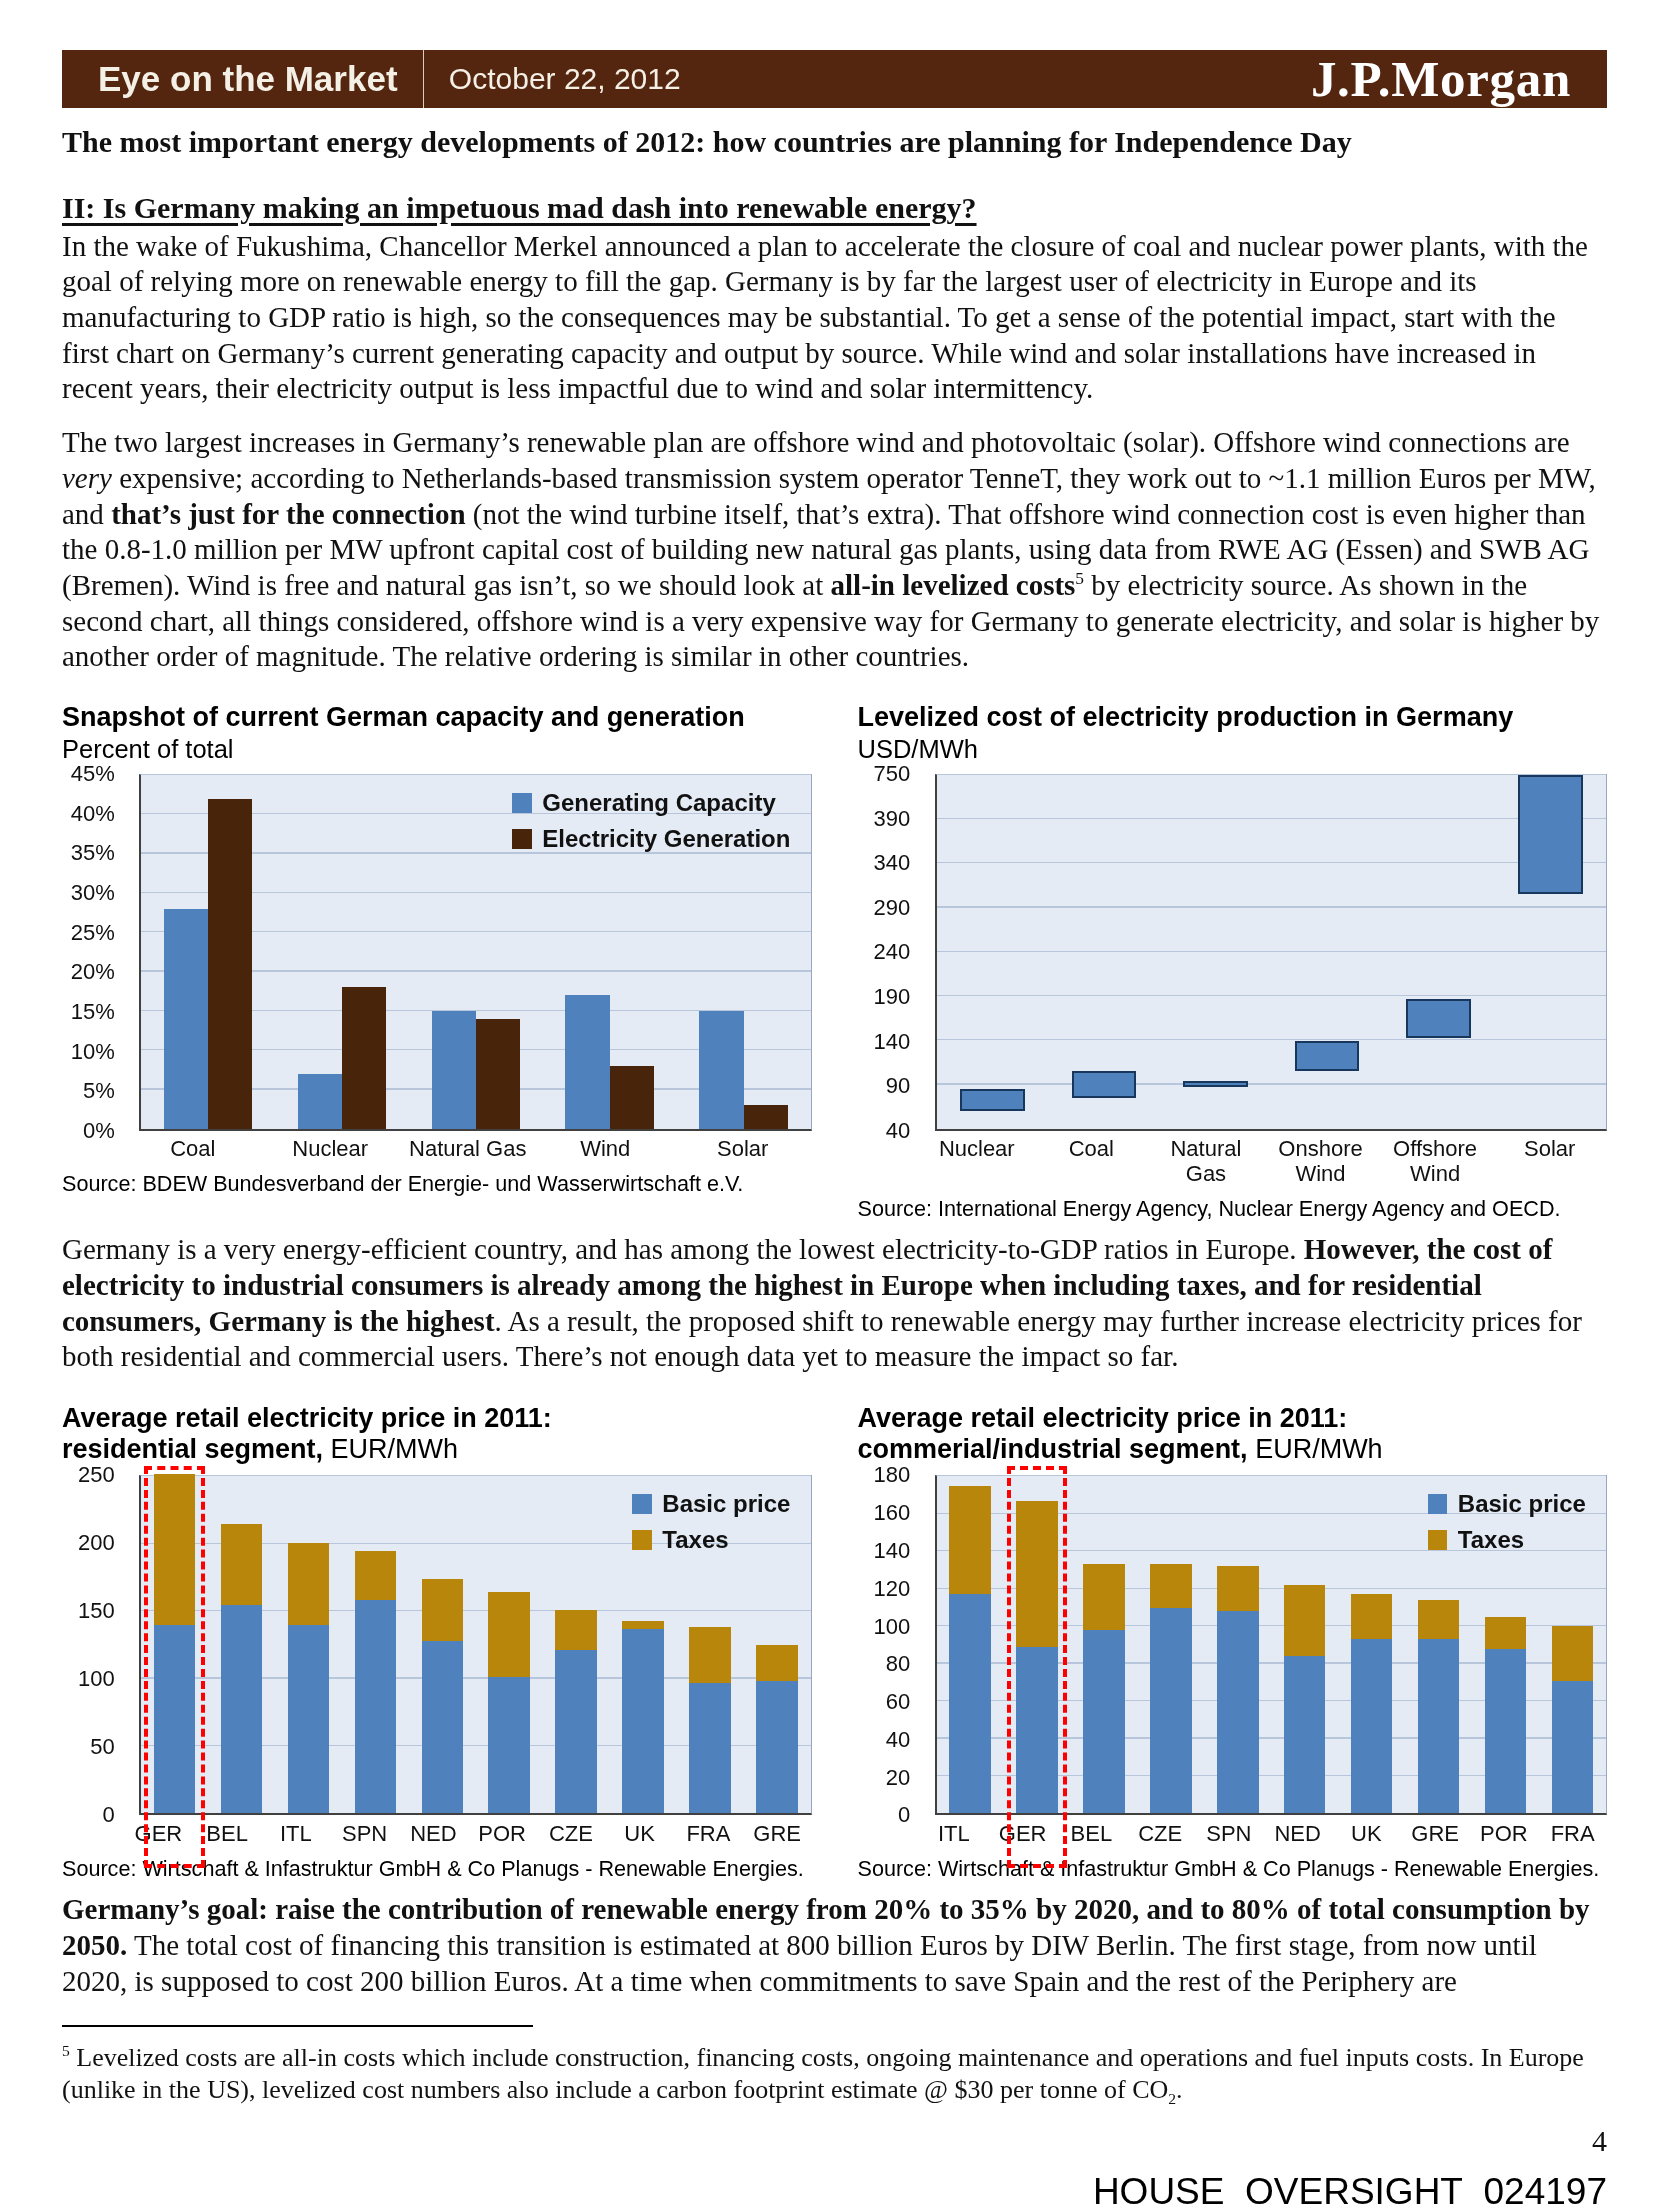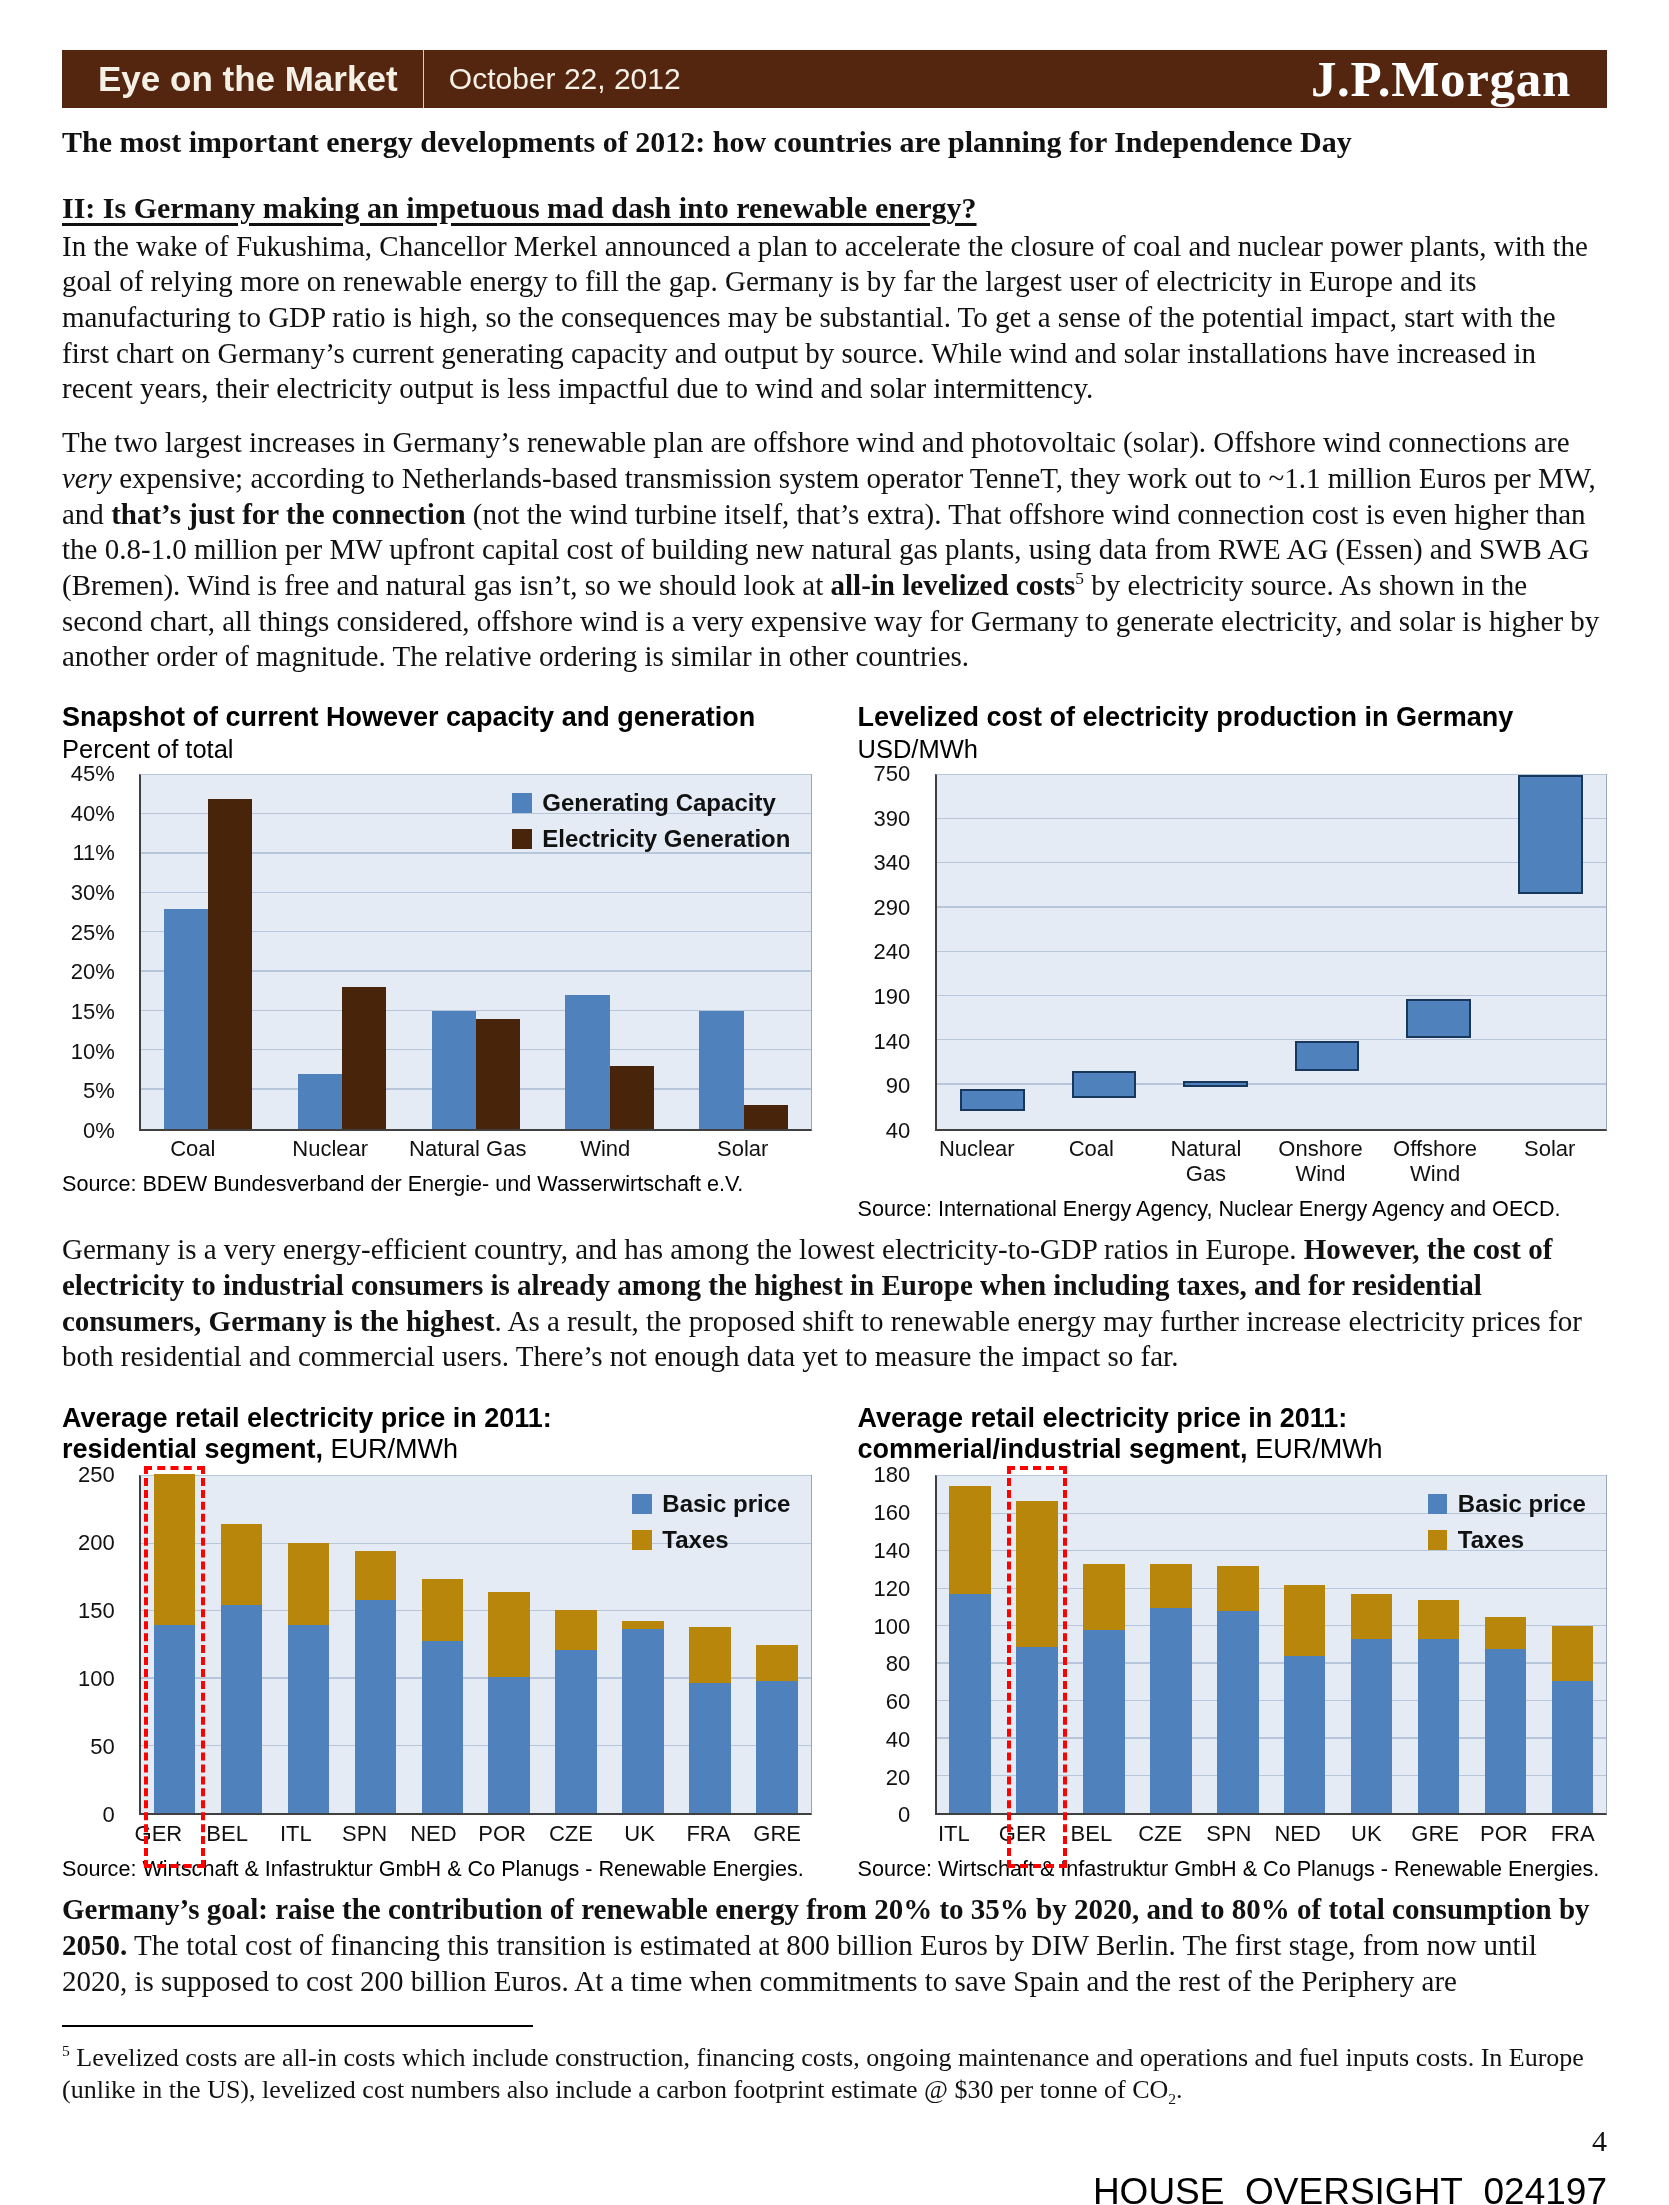--- a/index.html
+++ b/index.html
@@ -144,33 +144,33 @@
   <h2 class="section-heading">II:  Is Germany making an impetuous mad dash into renewable energy?</h2>
 
   <p class="body">In the wake of Fukushima, Chancellor Merkel announced a plan to accelerate the closure of coal and nuclear power plants, with the goal of relying more on renewable energy to fill the gap.  Germany is by far the largest user of electricity in Europe and its manufacturing to GDP ratio is high, so the consequences may be substantial.  To get a sense of the potential impact, start with the first chart on Germany’s current generating capacity and output by source.  While wind and solar installations have increased in recent years, their electricity output is less impactful due to wind and solar intermittency.</p>
 
   <p class="body"><span>The two largest increases in Germany’s renewable plan are offshore wind and photovoltaic (solar).  Offshore wind connections are </span><i>very</i><span> expensive; according to Netherlands-based transmission system operator TenneT, they work out to ~1.1 million Euros per MW, and </span><b>that’s just for the connection</b><span> (not the wind turbine itself, that’s extra).  That offshore wind connection cost is even higher than the 0.8-1.0 million per MW upfront capital cost of building new natural gas plants, using data from RWE AG (Essen) and SWB AG (Bremen).  Wind is free and natural gas isn’t, so we should look at </span><b>all-in levelized costs</b><sup>5</sup><span> by electricity source.  As shown in the second chart, all things considered, offshore wind is a very expensive way for Germany to generate electricity, and solar is higher by another order of magnitude.  The relative ordering is similar in other countries.</span></p>
 
   <div class="charts-row row1">
 
     <figure class="chart" style="margin:0">
       <div class="chart-head">
-        <div class="chart-title">Snapshot of current However capacity and generation</div>
+        <div class="chart-title">Snapshot of current German capacity and generation</div>
         <div class="chart-subtitle">Percent of total</div>
       </div>
       <div class="plot-row">
         <div class="y-axis">
             <div class="ytick" style="bottom: 0%;">0%</div>
             <div class="ytick" style="bottom: 11.1111%;">5%</div>
             <div class="ytick" style="bottom: 22.2222%;">10%</div>
             <div class="ytick" style="bottom: 33.3333%;">15%</div>
             <div class="ytick" style="bottom: 44.4444%;">20%</div>
             <div class="ytick" style="bottom: 55.5556%;">25%</div>
             <div class="ytick" style="bottom: 66.6667%;">30%</div>
-            <div class="ytick" style="bottom: 77.7778%;">11%</div>
+            <div class="ytick" style="bottom: 77.7778%;">35%</div>
             <div class="ytick" style="bottom: 88.8889%;">40%</div>
             <div class="ytick" style="bottom: 100%;">45%</div>
           </div>
         <div class="plot-area">
             <div class="gridline" style="bottom: 11.1111%;"></div>
             <div class="gridline" style="bottom: 22.2222%;"></div>
             <div class="gridline" style="bottom: 33.3333%;"></div>
             <div class="gridline" style="bottom: 44.4444%;"></div>
             <div class="gridline" style="bottom: 55.5556%;"></div>
             <div class="gridline" style="bottom: 66.6667%;"></div>

